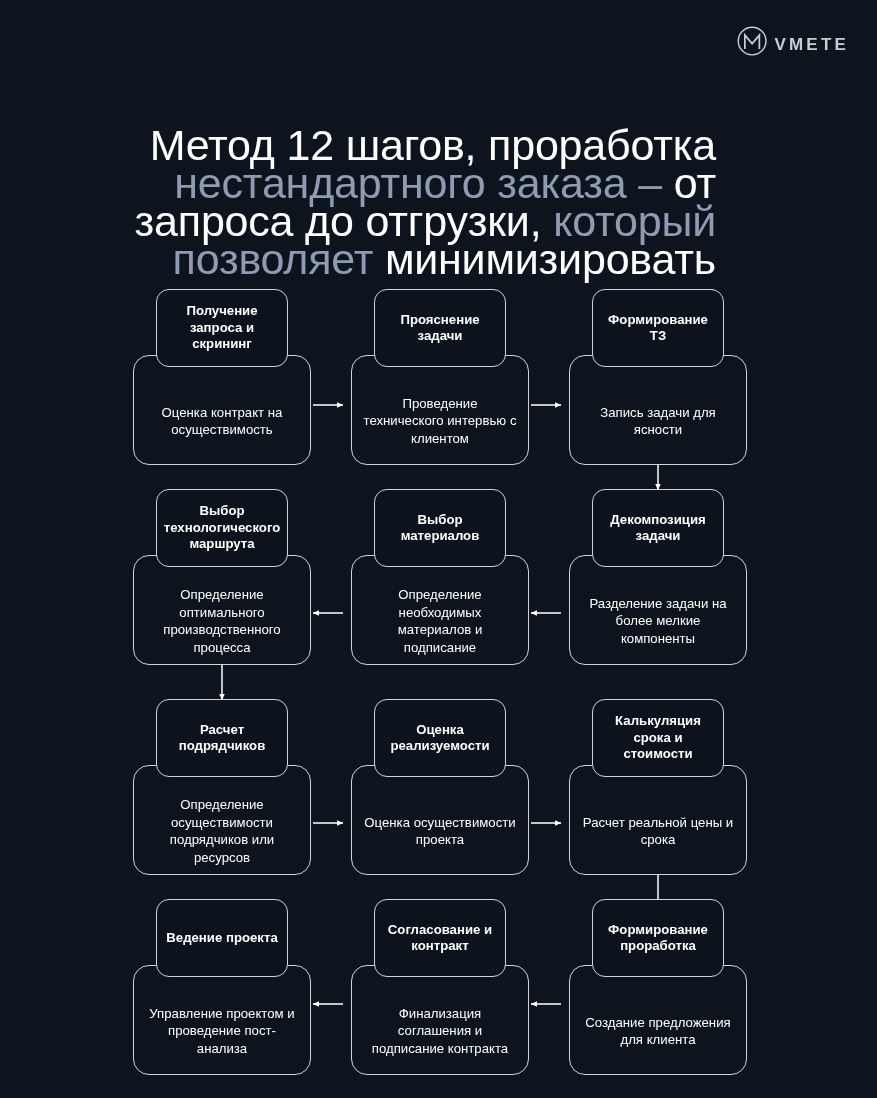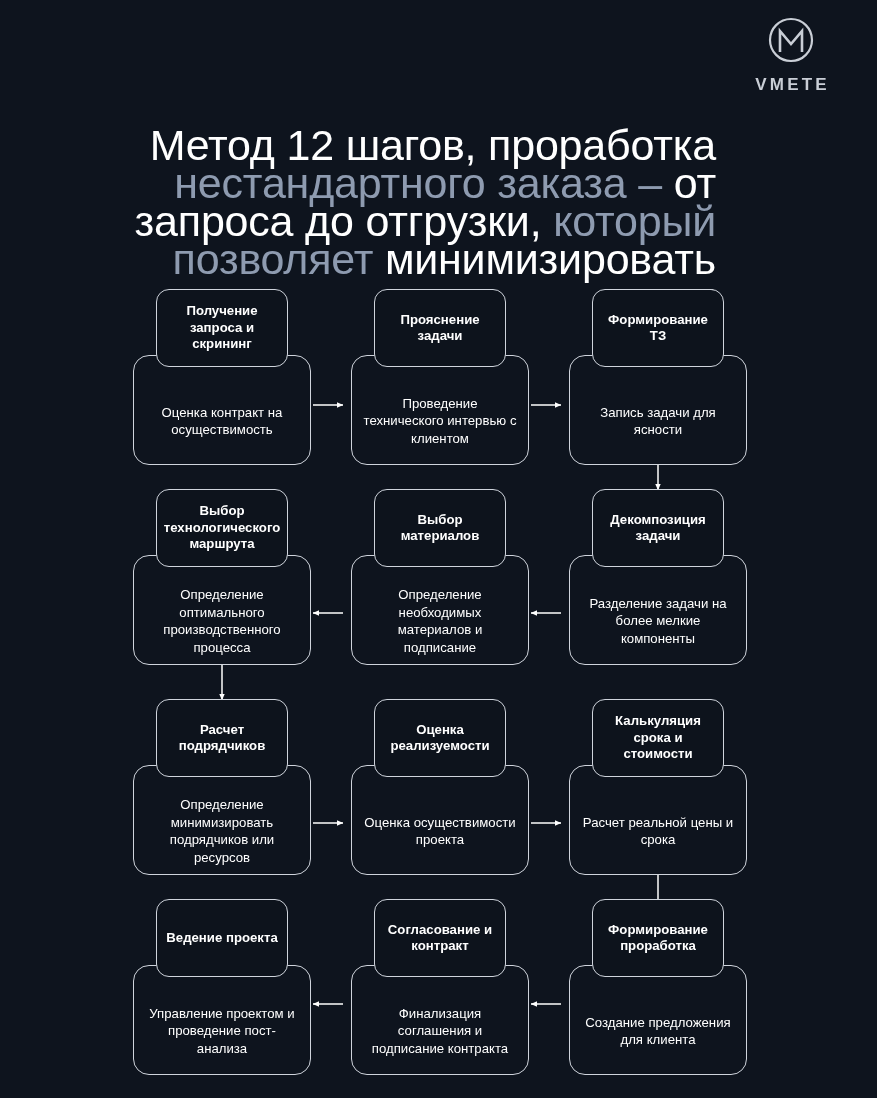--- a/index.html
+++ b/index.html
@@ -16,21 +16,21 @@
     color: #ffffff;
   }
 
   
   .logo {
     position: absolute;
     top: 14px;
     right: 28px;
     width: 116px;
     display: flex;
-    flex-direction: column;
+    flex-direction: row;
     align-items: center;
   }
   .logo-mark { display: block; }
   .logo-word {
     margin-top: 3px;
     font-size: 17px;
     font-weight: 700;
     letter-spacing: 3.2px;
     color: #c9ced6;
     text-indent: 3.2px;
@@ -214,21 +214,21 @@
     <div class="node-body lower">
       <span>Определение оптимального производственного процесса</span>
     </div>
     <div class="node-head">
       <span>Выбор технологического маршрута</span>
     </div>
   </div>
 
   <div class="node" style="left:133px; top:699px;">
     <div class="node-body lower">
-      <span>Определение минимизировать подрядчиков или ресурсов</span>
+      <span>Определение осуществимости подрядчиков или ресурсов</span>
     </div>
     <div class="node-head">
       <span>Расчет подрядчиков</span>
     </div>
   </div>
 
   <div class="node" style="left:351px; top:699px;">
     <div class="node-body lower">
       <span>Оценка осуществимости проекта</span>
     </div>

